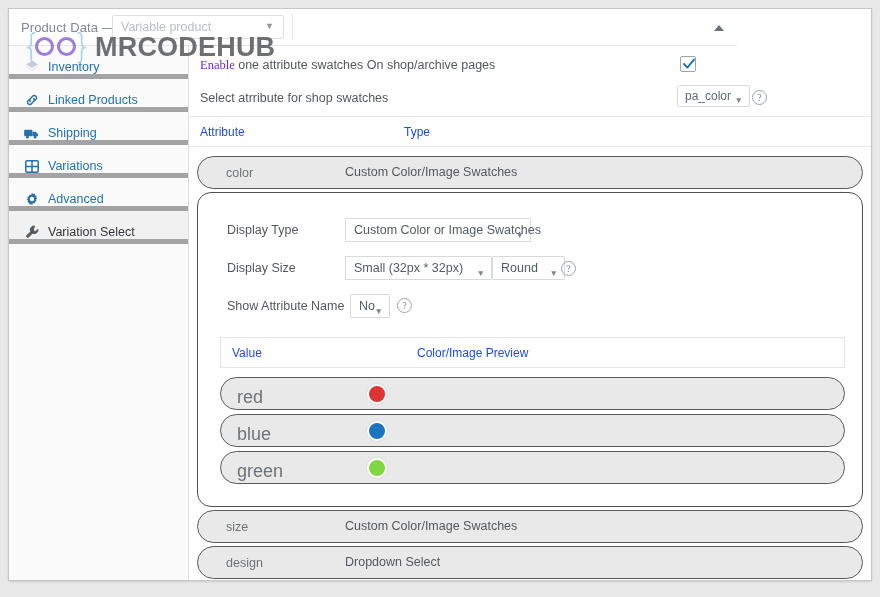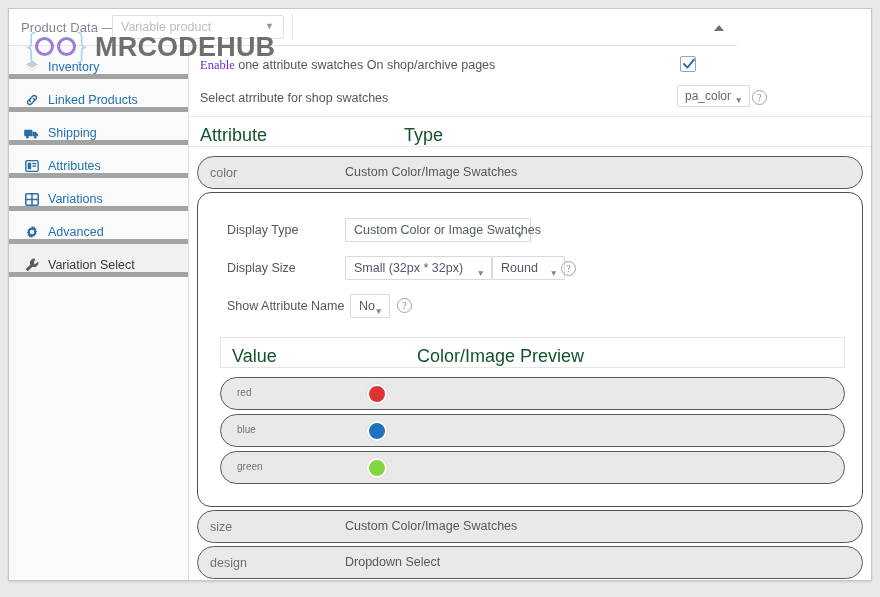--- a/index.html
+++ b/index.html
@@ -216,38 +216,38 @@
   .table-head {
     position: relative;
     height: 31px;
     border-top: 1px solid #e8e8e8;
     border-bottom: 1px solid #e8e8e8;
     background: #fff;
   }
   .th {
     position: absolute;
     top: 8px;
-    font-size: 18px;
-    color: #14532d;
+    font-size: 12px;
+    color: #1d4ed8;
   }
 
   
   .acc-wrap { position: relative; padding: 9px 8px 0 8px; }
   .acc-bar {
     position: relative;
     height: 33px;
     background: #e9e9e9;
     border: 1px solid #58595b;
     border-radius: 17px;
     margin-bottom: 3px;
     cursor: pointer;
   }
   .acc-name {
     position: absolute;
-    left: 12px; top: 9px;
+    left: 28px; top: 9px;
     font-size: 12.5px;
     color: #6d7478;
   }
   .acc-type {
     position: absolute;
     left: 147px; top: 8px;
     font-size: 12.5px;
     color: #53585d;
   }
   .acc-body {
@@ -304,21 +304,21 @@
     position: relative;
     height: 33px;
     background: #e9e9e9;
     border: 1px solid #58595b;
     border-radius: 17px;
     margin-bottom: 4px;
   }
   .val-name {
     position: absolute;
     left: 16px; top: 9px;
-    font-size: 10px;
+    font-size: 18px;
     color: #6d7478;
     text-align: center;
   }
   .swatch {
     position: absolute;
     left: 146px; top: 6px;
     width: 20px; height: 20px;
     border-radius: 50%;
     border: 2px solid #fff;
     box-shadow: 0 0 0 1px rgba(0,0,0,.04);
@@ -384,31 +384,20 @@
           <svg width="15" height="11" viewBox="0 0 16 12">
               <rect x="0" y="2" width="9" height="7" rx="1" fill="#2a6fa8"></rect>
               <path d="M9 4 h3.5 l2.5 2.6 V9 H9 Z" fill="#2a6fa8"></path>
               <circle cx="3.5" cy="10" r="1.5" fill="#2a6fa8"></circle>
               <circle cx="12" cy="10" r="1.5" fill="#2a6fa8"></circle>
             </svg>
         </span>
         <span>Shipping</span>
       </div>
 
-      <div class="nav-item">
-        <span class="ico">
-          <svg width="14" height="12" viewBox="0 0 16 14">
-              <rect x="0.8" y="0.8" width="14.4" height="12.4" rx="1.4" fill="none" stroke="#2a6fa8" stroke-width="1.6"></rect>
-              <rect x="3" y="3.2" width="4" height="7.6" fill="#2a6fa8"></rect>
-              <rect x="8.5" y="3.4" width="4.5" height="1.6" fill="#2a6fa8"></rect>
-              <rect x="8.5" y="6.4" width="4.5" height="1.6" fill="#2a6fa8"></rect>
-            </svg>
-        </span>
-        <span>Attributes</span>
-      </div>
 
       <div class="nav-item">
         <span class="ico">
           <svg width="14" height="13" viewBox="0 0 14 13">
               <rect x="0.8" y="0.8" width="12.4" height="11.4" rx="1" fill="none" stroke="#2a6fa8" stroke-width="1.5"></rect>
               <line x1="7" y1="1" x2="7" y2="12" stroke="#2a6fa8" stroke-width="1.5"></line>
               <line x1="1" y1="6.5" x2="13" y2="6.5" stroke="#2a6fa8" stroke-width="1.5"></line>
             </svg>
         </span>
         <span>Variations</span>

